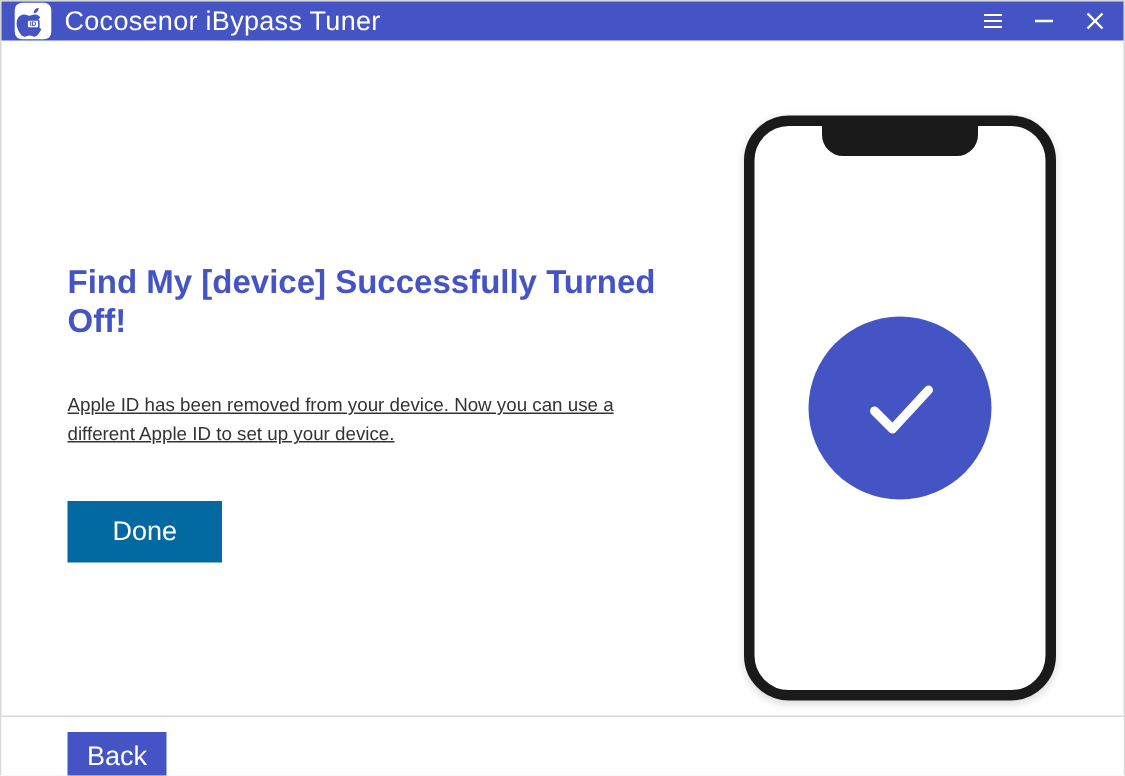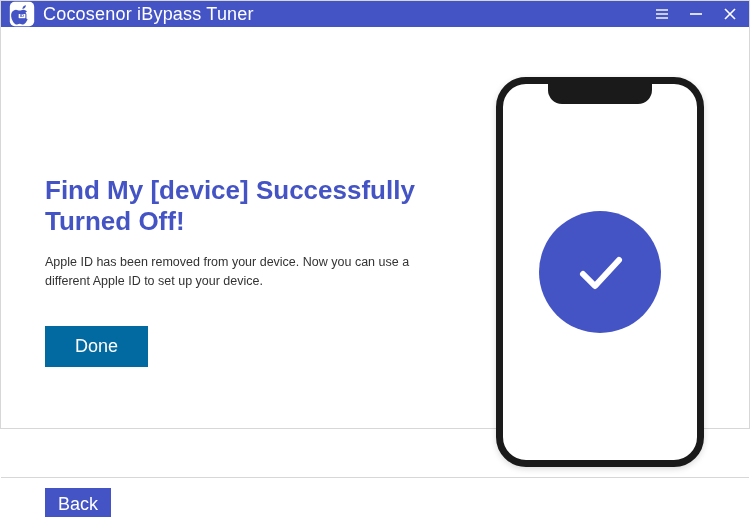--- a/index.html
+++ b/index.html
@@ -5,21 +5,21 @@
   * { box-sizing: border-box; margin: 0; padding: 0; }
   body {
     font-family: "Segoe UI", Arial, sans-serif;
     background: #fff;
     width: 750px;
     height: 517px;
     overflow: hidden;
   }
   .window {
     width: 750px;
-    height: 429px;
+    height: 517px;
     border: 1px solid #d7d7d7;
     display: flex;
     flex-direction: column;
     background: #fff;
   }
   .titlebar {
     height: 40px;
     background: #4454c4;
     display: flex;
     align-items: center;
@@ -58,30 +58,31 @@
     padding: 40px 34px 10px 44px;
     position: relative;
   }
   .left {
     flex: 1;
     padding-top: 108px;
     padding-right: 20px;
   }
   .headline {
     color: #4454c4;
-    font-size: 26px;
+    font-size: 22px;
     font-weight: 700;
-    margin-bottom: 16px;
+    margin-bottom: 34px;
   }
   .desc {
     color: #333;
     font-size: 12.5px;
     line-height: 1.55;
     max-width: 400px;
     margin-bottom: 34px;
+    text-decoration: underline;
   }
   .done-btn {
     background: #0369a1;
     color: #fff;
     border: none;
     padding: 10px 30px;
     font-size: 18px;
     cursor: pointer;
     font-family: inherit;
   }

